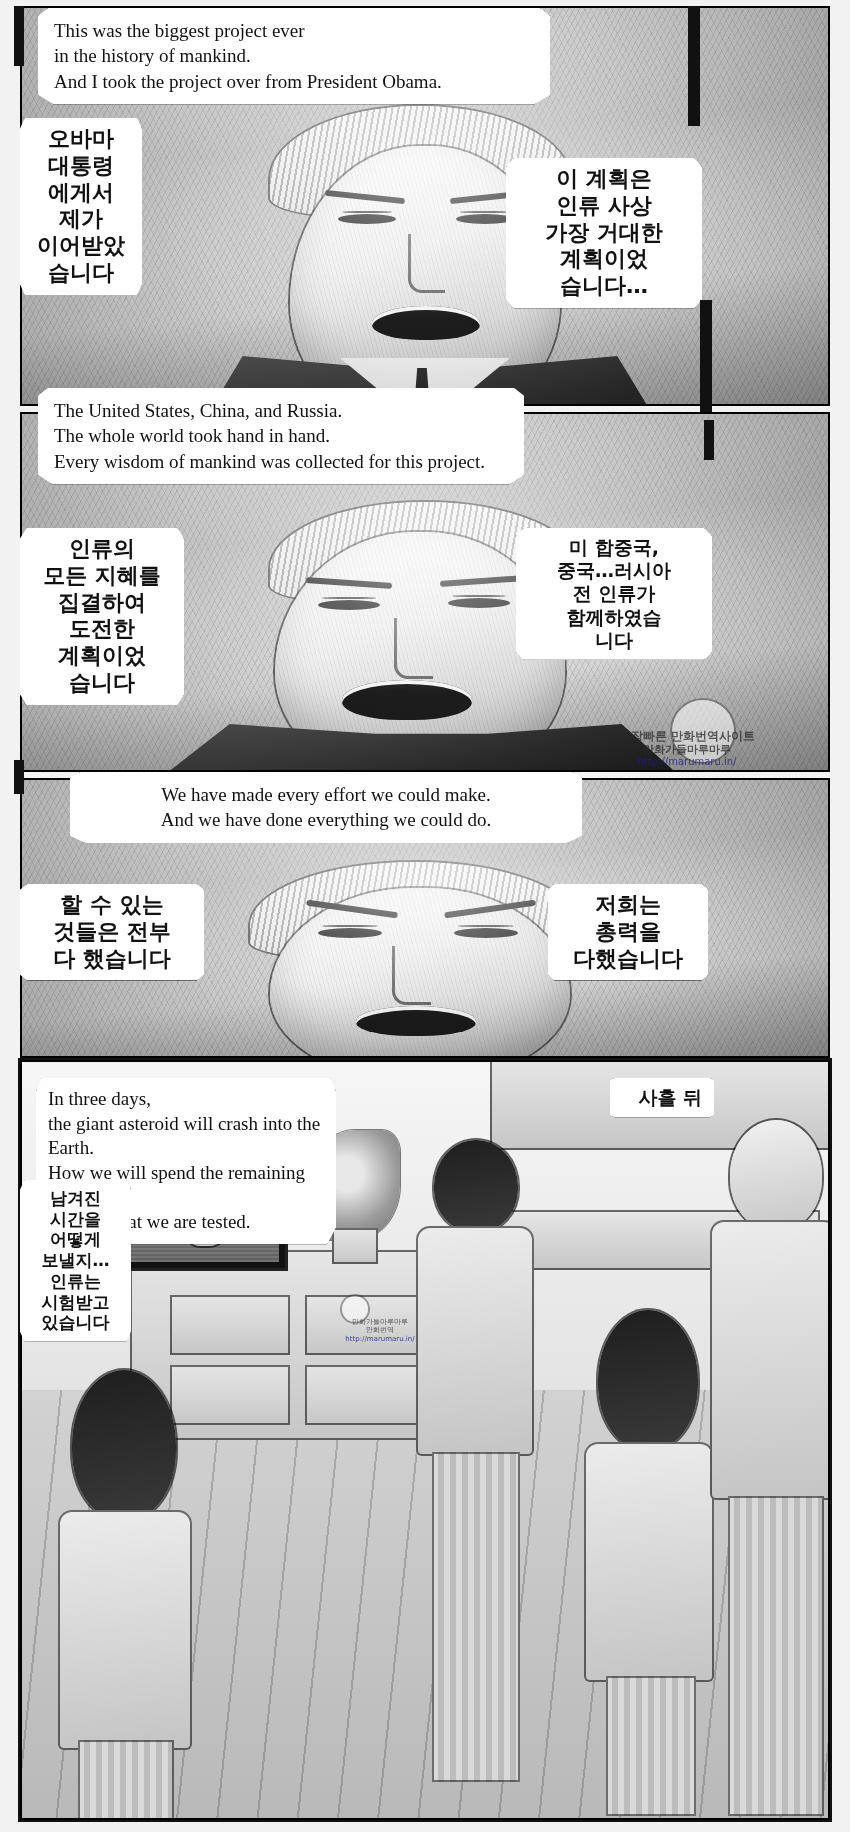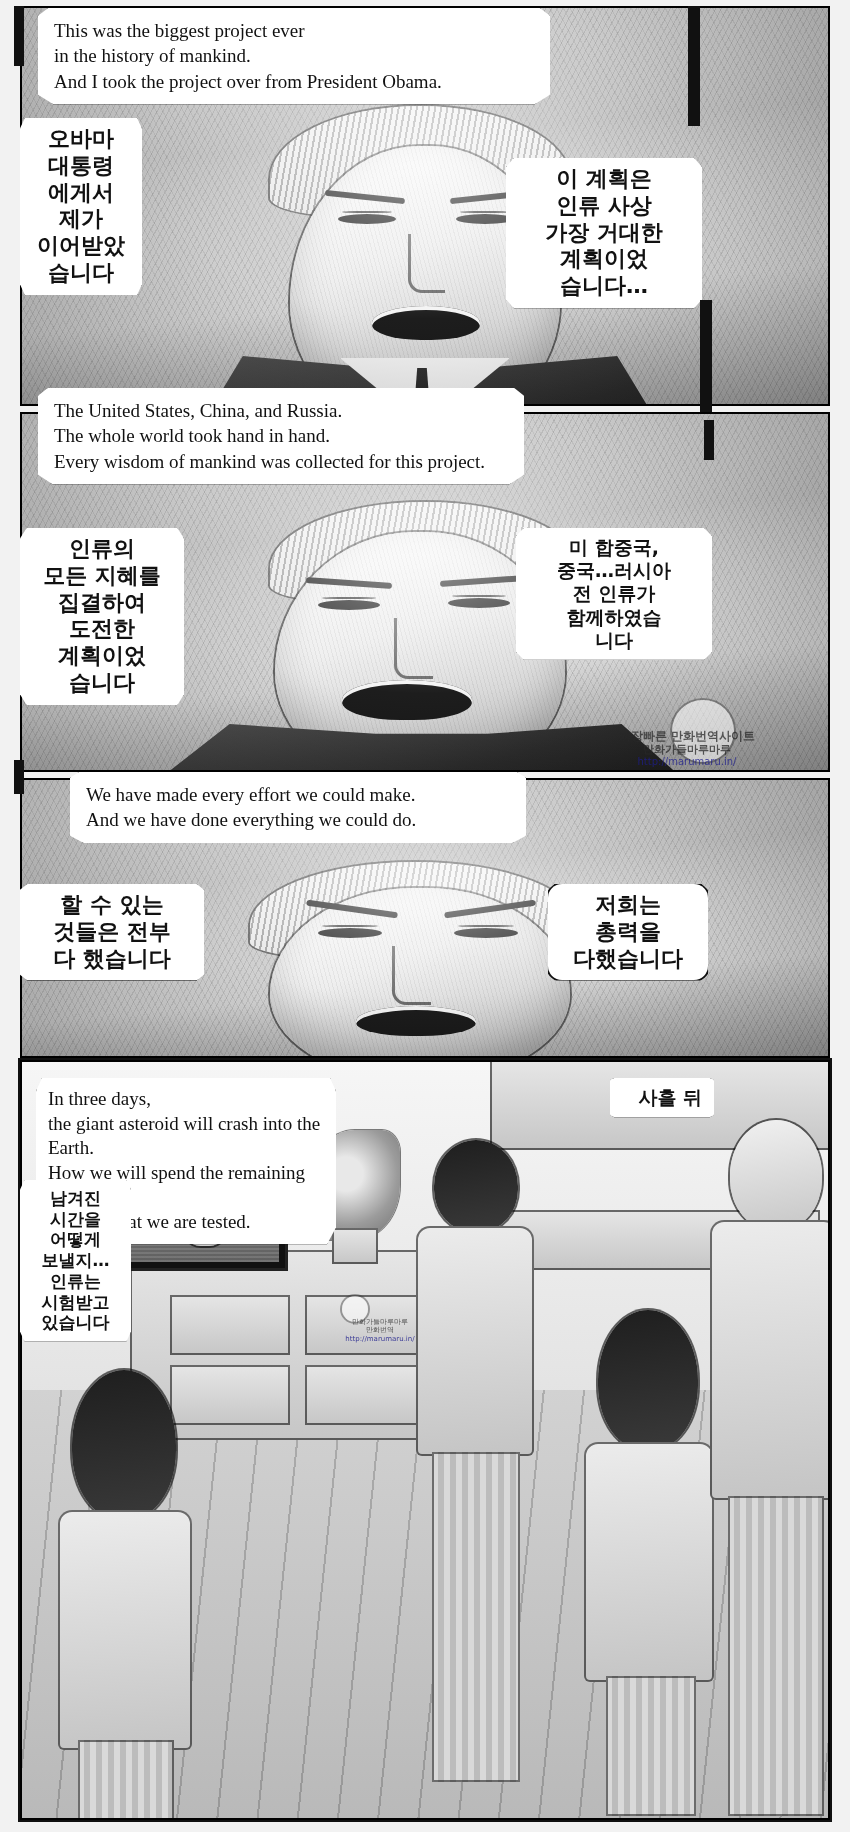--- a/index.html
+++ b/index.html
@@ -339,28 +339,28 @@
     <div class="brow" style="left:286px; top:128px; width:92px; transform:rotate(8deg);"></div>
     <div class="brow" style="left:424px; top:128px; width:92px; transform:rotate(-8deg);"></div>
     <div class="eye" style="left:298px; top:150px; width:64px;"></div>
     <div class="eye" style="left:434px; top:150px; width:64px;"></div>
     <div class="nose" style="left:372px; top:168px; width:36px; height:56px;"></div>
     <div class="mouth" style="left:336px; top:228px; width:120px; height:30px;"></div>
     <div class="vignette"></div>
     <div class="panel-border"></div>
   </div>
 
-  <div class="balloon eng" style="left:70px; top:772px; width:456px; white-space:pre-line; ">We have made every effort we could make.
+  <div class="balloon eng" style="left:70px; top:772px; width:512px; white-space:pre-line; text-align:center;">We have made every effort we could make.
 And we have done everything we could do.</div>
 
   <div class="balloon kor" style="left:20px; top:884px; width:184px; white-space:pre-line;">할 수 있는
 것들은 전부
 다 했습니다</div>
 
-  <div class="balloon kor" style="left:548px; top:884px; width:160px; white-space:pre-line;border-radius:14px;">저희는
+  <div class="balloon kor" style="left:548px; top:884px; width:160px; white-space:pre-line;">저희는
 총력을
 다했습니다</div>
 
   <div class="edge-black" style="left:14px; top:760px; width:10px; height:34px;"></div>
   <div class="edge-black" style="left:704px; top:420px; width:10px; height:40px;"></div>
 
   <div class="room">
     <div class="wall"></div>
     <div class="floor"></div>
 

